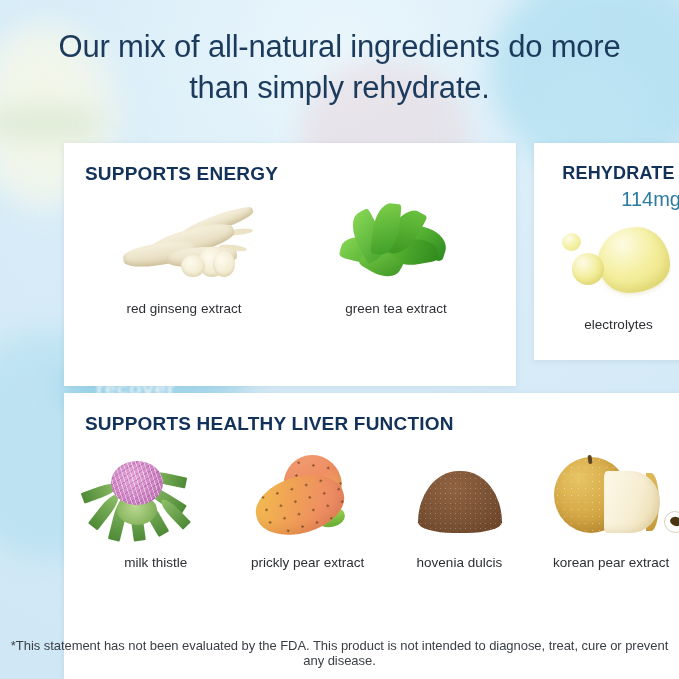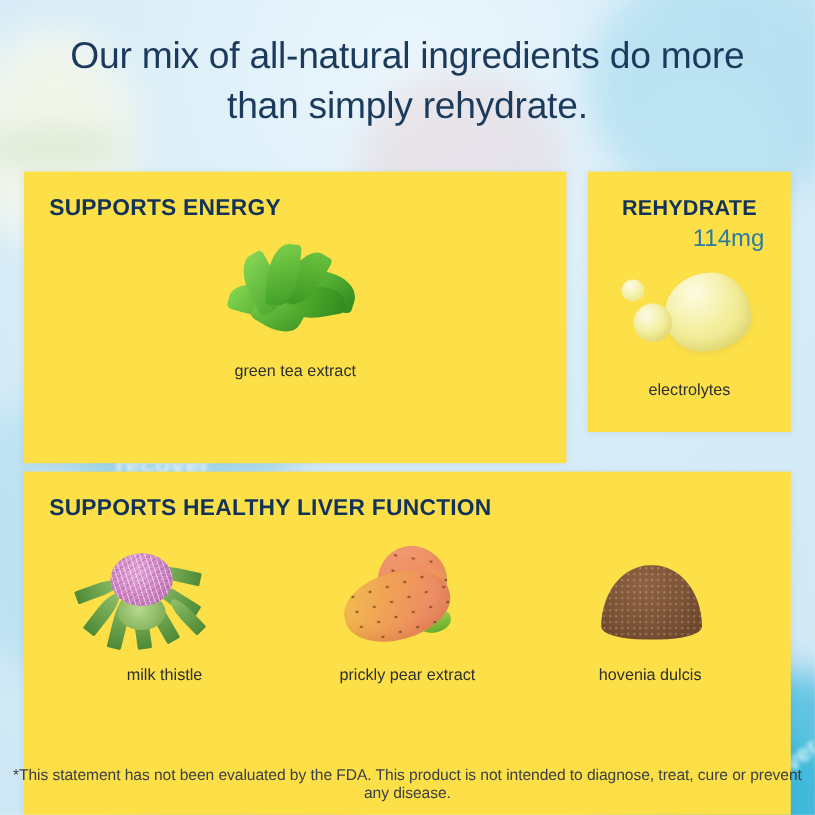--- a/index.html
+++ b/index.html
@@ -52,22 +52,23 @@
     font-size:31px;
     line-height:1.33;
     font-weight:400;
     letter-spacing:-.2px;
     padding:0 34px;
   }
 
   
   .card {
     position:absolute;
-    background:#fde047;
+    background:#ffffff;
     box-shadow:0 1px 6px rgba(40,80,110,.10);
+    margin-left:44px;
   }
   #card-energy    { left:20px;  top:143px; width:452px; height:243px; }
   #card-rehydrate { left:490px; top:143px; width:169px; height:217px; }
   #card-liver     { left:20px;  top:393px; width:639px; height:296px; }
 
   .card-title {
     color:#12325a;
     font-weight:700;
     letter-spacing:.2px;
   }
@@ -255,20 +256,35 @@
   <div class="bg-text bt-recov1">recover</div>
   <div class="bg-text bt-recov2">recover</div>
 </div>
 
 <div class="headline">Our mix of all-natural ingredients do more than simply rehydrate.</div>
 
 <div class="card" id="card-energy">
   <div class="card-title">SUPPORTS ENERGY</div>
   <div class="items">
 
+    <div class="item">
+      <div class="art">
+        <div class="gs-tip gs-t1"></div>
+          <div class="gs-tip gs-t2"></div>
+          <div class="gs-tip gs-t3"></div>
+        <div class="gs-root gs-r4"></div>
+        <div class="gs-root gs-r2"></div>
+        <div class="gs-root gs-r1"></div>
+        <div class="gs-root gs-r3"></div>
+        <div class="gs-slice gs-s2"></div>
+        <div class="gs-slice gs-s3"></div>
+        <div class="gs-slice gs-s1"></div>
+      </div>
+      <div class="caption">red ginseng extract</div>
+    </div>
 
 
     <div class="item">
       <div class="art">
         <div class="leaf lf7"></div>
         <div class="leaf lf5"></div>
         <div class="leaf lf4"></div>
         <div class="leaf lf6"></div>
         <div class="leaf lf2"></div>
         <div class="leaf lf3"></div>
@@ -332,17 +348,31 @@
 
     <div class="item">
       <div class="art">
         <div class="pw cocoa">
             <div class="pw-grain"></div>
           </div>
       </div>
       <div class="caption">hovenia dulcis</div>
     </div>
 
+    <div class="item">
+      <div class="art">
+        <div class="kp-whole">
+            <div class="kp-speck"></div>
+          </div>
+        <div class="kp-stem"></div>
+        <div class="kp-skin"></div>
+        <div class="kp-slice">
+          <div class="kp-core"></div>
+          <div class="kp-seed"></div>
+        </div>
+      </div>
+      <div class="caption">korean pear extract</div>
+    </div>
 
   </div>
 </div>
 
 <div class="disclaimer">*This statement has not been evaluated by the FDA. This product is not intended to diagnose, treat, cure or prevent any disease.</div>
 
 </body></html>

